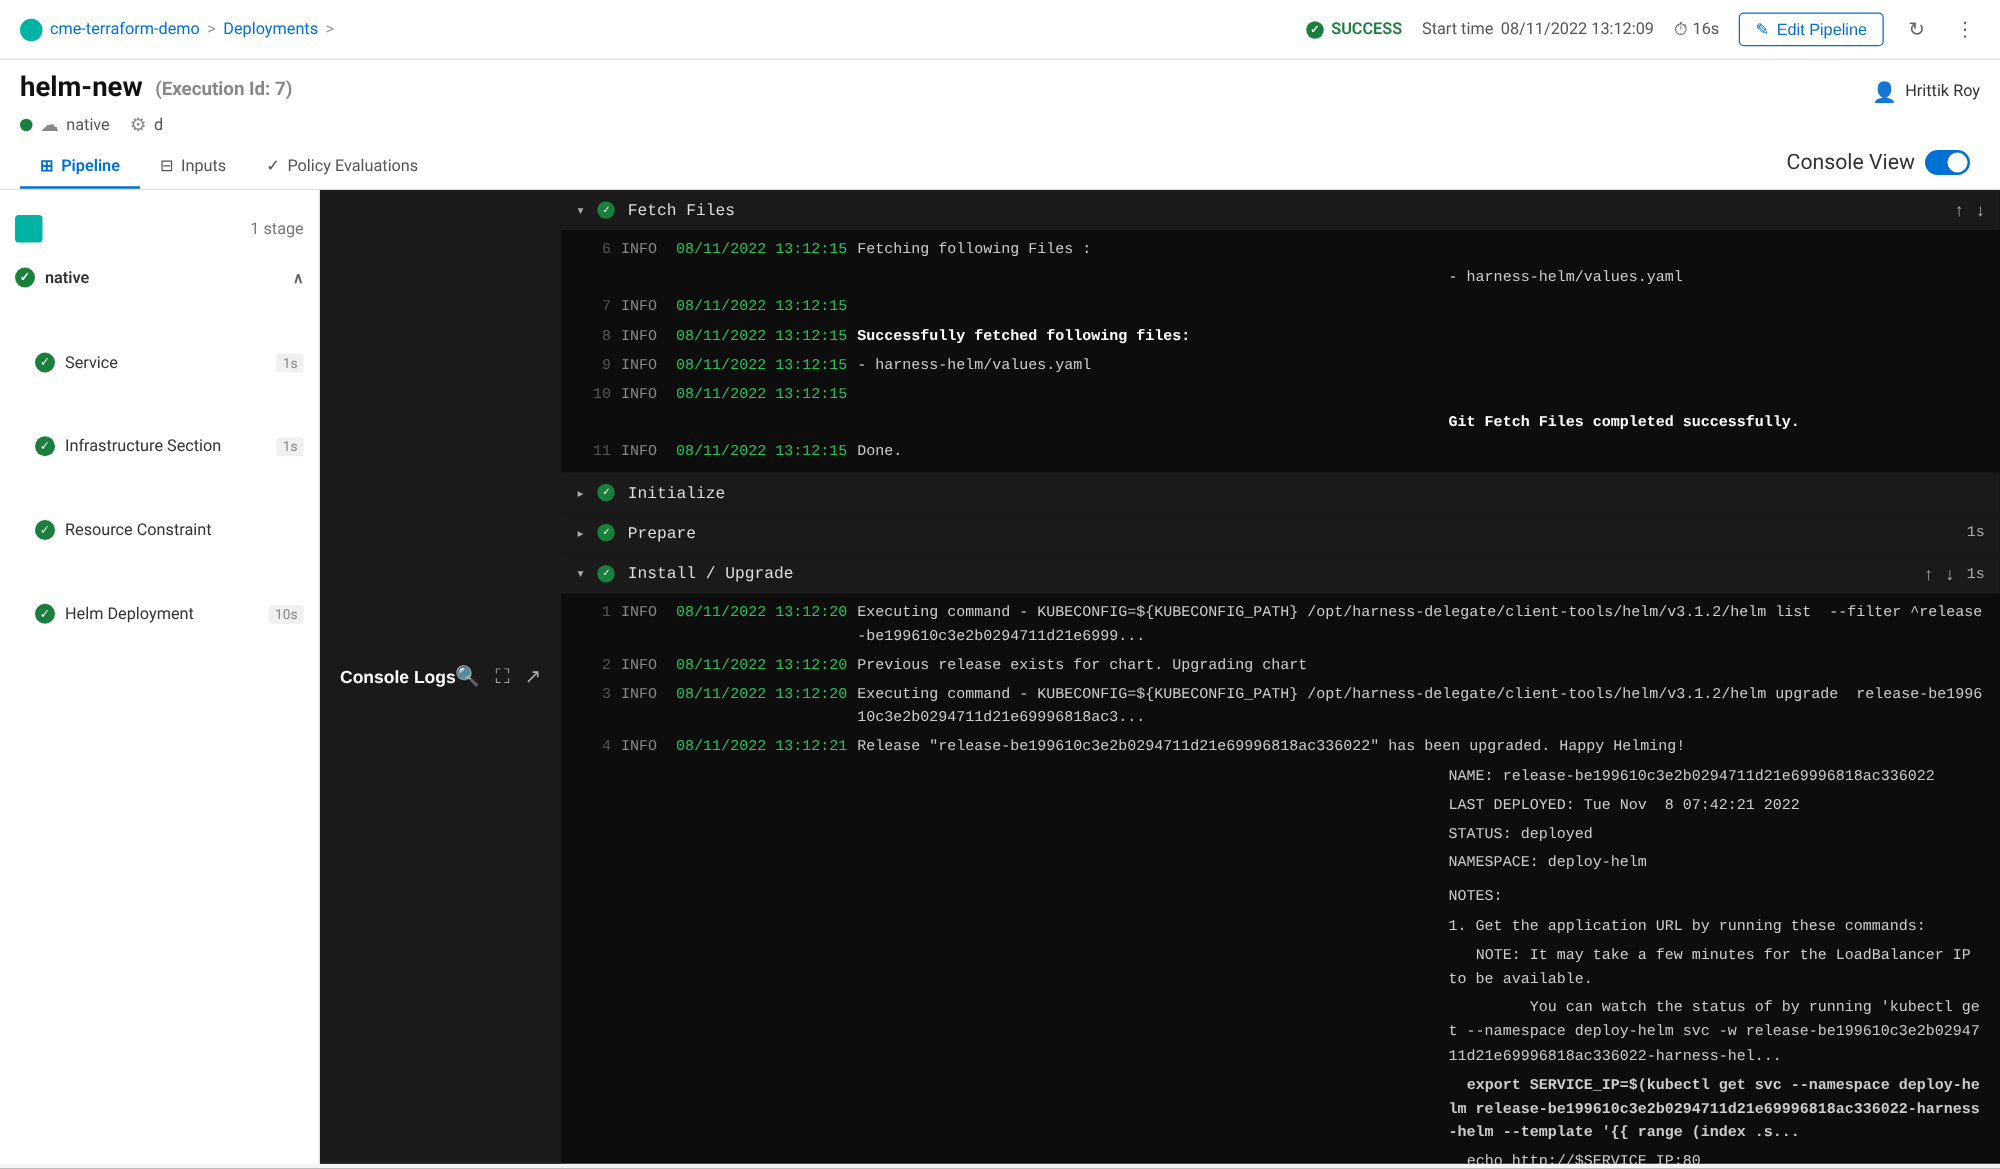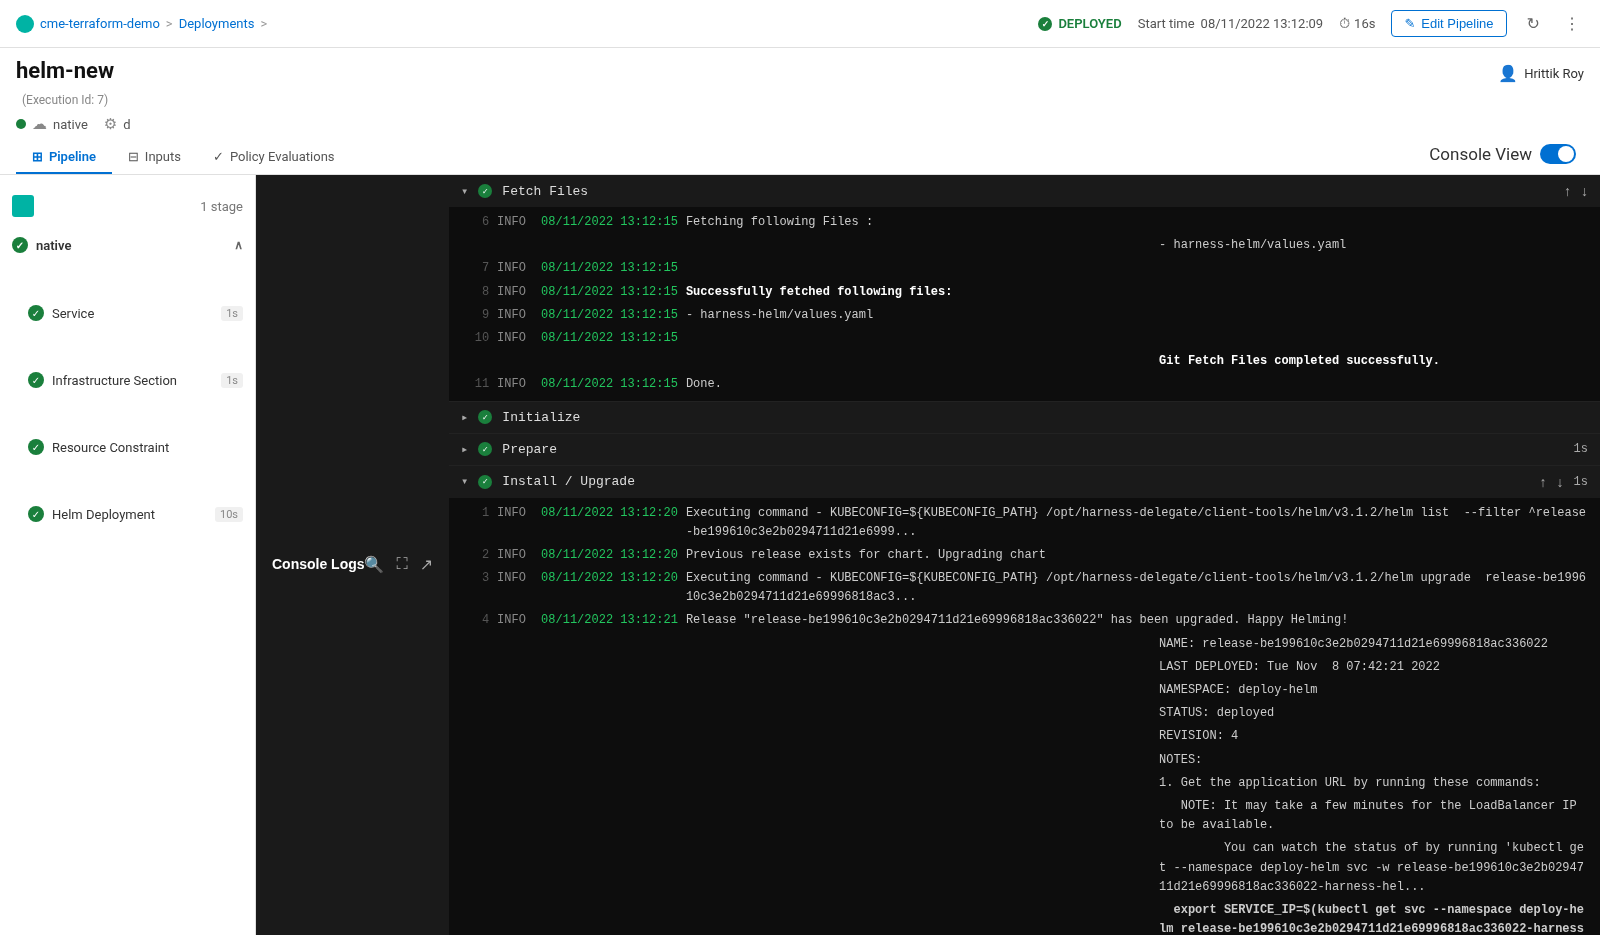--- a/index.html
+++ b/index.html
@@ -16,22 +16,22 @@
     .status-dot { width: 14px; height: 14px; background: #1a7f3c; border-radius: 50%; display: flex; align-items: center; justify-content: center; }
     .status-dot::after { content: '✓'; color: white; font-size: 9px; }
     .start-time { display: flex; align-items: center; gap: 6px; font-size: 13px; color: #555; }
     .duration { display: flex; align-items: center; gap: 4px; font-size: 13px; color: #555; }
     .edit-btn { display: flex; align-items: center; gap: 6px; border: 1px solid #0070d2; color: #0070d2; background: #fff; padding: 5px 12px; border-radius: 4px; cursor: pointer; font-size: 13px; }
     .icon-btn { background: none; border: none; cursor: pointer; color: #666; font-size: 16px; padding: 4px; }
 
     
     .page-header { background: #fff; padding: 10px 16px 0; border-bottom: 1px solid #e0e0e0; }
     .page-title-row { display: flex; align-items: center; justify-content: space-between; margin-bottom: 8px; }
-    .page-title { font-size: 22px; font-weight: 700; color: #111; display: flex; align-items: center; gap: 10px; flex-direction: column; }
-    .execution-id { font-size: 12px; font-weight: 400; color: #888; }
+    .page-title { font-size: 22px; font-weight: 700; color: #111; display: flex; align-items: center; gap: 10px; }
+    .execution-id { font-size: 15px; font-weight: 700; color: #888; }
     .meta-row { display: flex; align-items: center; gap: 16px; margin-bottom: 8px; }
     .meta-item { display: flex; align-items: center; gap: 6px; font-size: 13px; color: #555; }
     .green-dot { width: 10px; height: 10px; background: #1a7f3c; border-radius: 50%; }
     .nav-tabs { display: flex; gap: 0; }
     .nav-tab { padding: 8px 16px; cursor: pointer; font-size: 13px; color: #555; border-bottom: 2px solid transparent; display: flex; align-items: center; gap: 6px; text-decoration: none; }
     .nav-tab.active { color: #0070d2; border-bottom: 2px solid #0070d2; font-weight: 600; }
 
     
     .main-content { display: flex; height: calc(935px - 48px - 108px); }
 
@@ -92,21 +92,21 @@
   <div class="breadcrumb">
     <span class="app-icon"></span>
     <a href="#">cme-terraform-demo</a>
     <span class="sep">&gt;</span>
     <a href="#">Deployments</a>
     <span class="sep">&gt;</span>
   </div>
   <div class="top-right">
     <div class="status-badge">
       <div class="status-dot"></div>
-      <span>DEPLOYED</span>
+      <span>SUCCESS</span>
     </div>
     <div class="start-time">
       <span>Start time</span>
       <span>08/11/2022 13:12:09</span>
     </div>
     <div class="duration">
       <span style="font-size:14px;">⏱</span>
       <span>16s</span>
     </div>
     <button class="edit-btn">
@@ -332,33 +332,32 @@
           <div class="log-line">
             <span class="log-num"></span>
             <span class="log-level"></span>
             <span class="log-timestamp"></span>
             <span class="log-message" style="padding-left:490px;">LAST DEPLOYED: Tue Nov  8 07:42:21 2022</span>
           </div>
           <div class="log-line">
             <span class="log-num"></span>
             <span class="log-level"></span>
             <span class="log-timestamp"></span>
+            <span class="log-message" style="padding-left:490px;">STATUS: deployed</span>
+          </div>
+          <div class="log-line">
+            <span class="log-num"></span>
+            <span class="log-level"></span>
+            <span class="log-timestamp"></span>
             <span class="log-message" style="padding-left:490px;">NAMESPACE: deploy-helm</span>
           </div>
           <div class="log-line">
             <span class="log-num"></span>
             <span class="log-level"></span>
             <span class="log-timestamp"></span>
-            <span class="log-message" style="padding-left:490px;">STATUS: deployed</span>
-          </div>
-          <div class="log-line">
-            <span class="log-num"></span>
-            <span class="log-level"></span>
-            <span class="log-timestamp"></span>
-            <span class="log-message" style="padding-left:490px;">REVISION: 4</span>
           </div>
           <div class="log-line">
             <span class="log-num"></span>
             <span class="log-level"></span>
             <span class="log-timestamp"></span>
             <span class="log-message" style="padding-left:490px;">NOTES:</span>
           </div>
           <div class="log-line">
             <span class="log-num"></span>
             <span class="log-level"></span>

